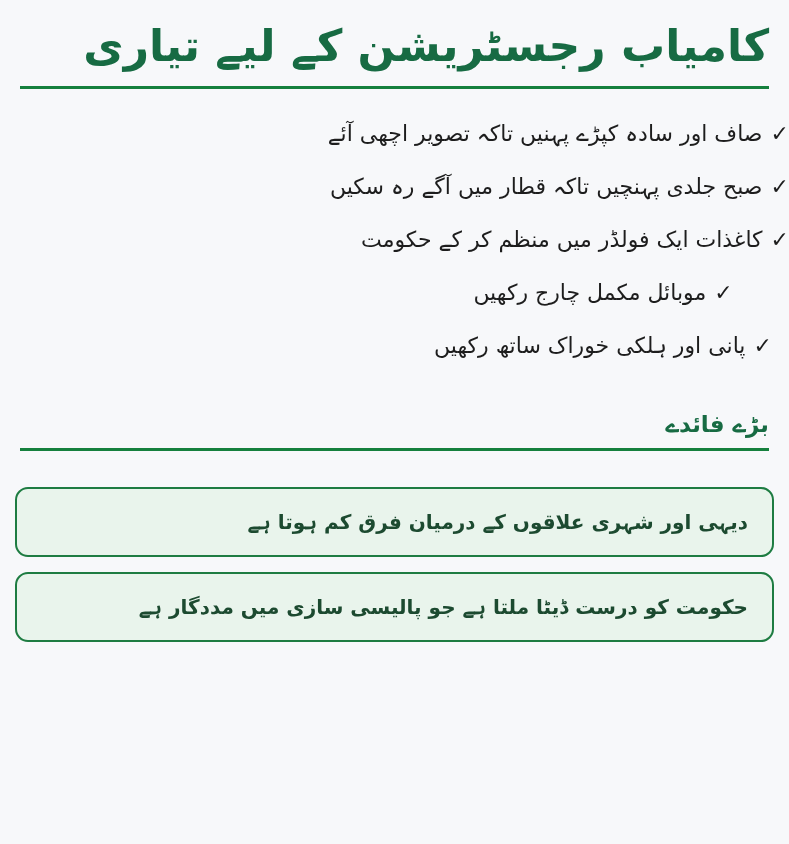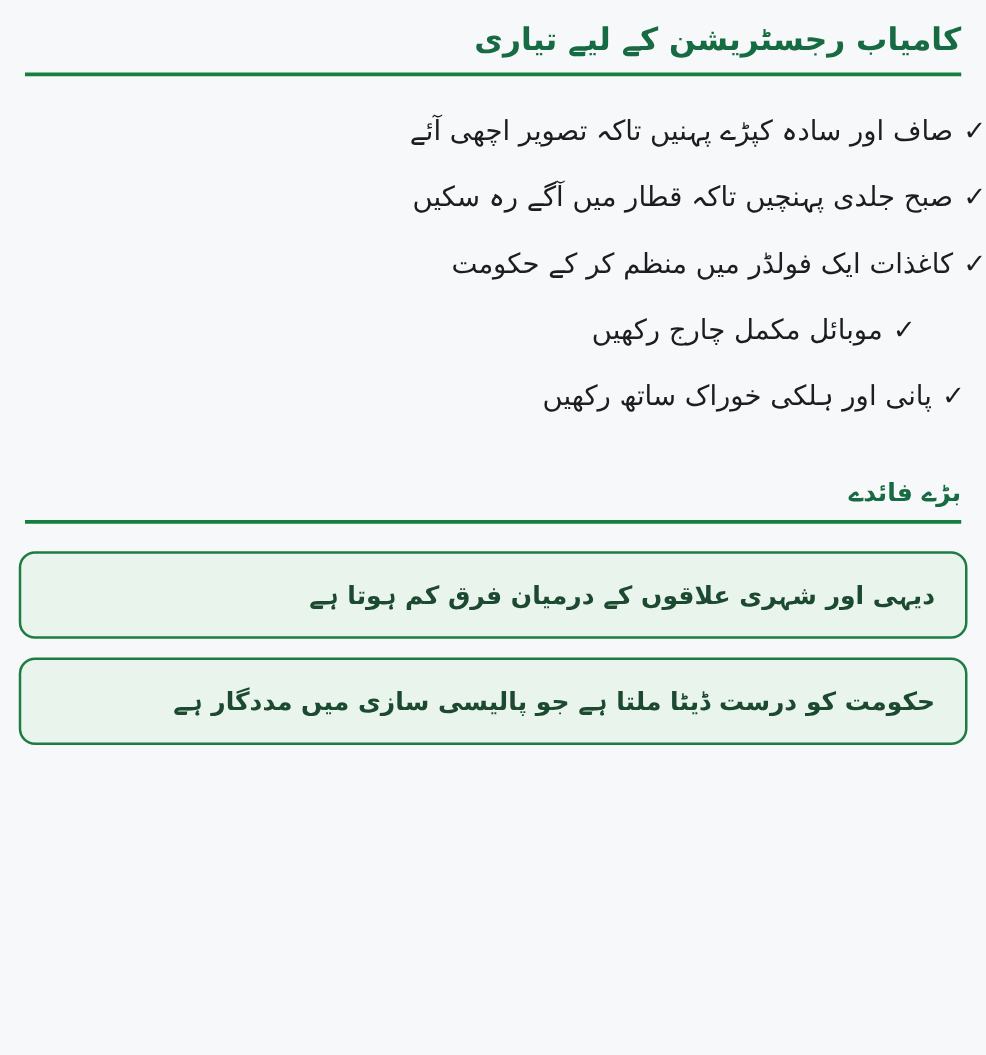--- a/index.html
+++ b/index.html
@@ -14,26 +14,26 @@
   }
   
   .section-header{
     text-align:right;
     padding:0 20px;
     color:#176b43;
     font-weight:700;
   }
   .header-1{
     padding-top:14px;
-    font-size:25px;
+    font-size:44px;
     line-height:1.45;
   }
   .header-2{
     margin-top:36px;
-    font-size:20px;
+    font-size:23px;
     line-height:1.4;
   }
   .rule{
     height:0;
     border:none;
     border-top:3px solid #15803d;
     margin:8px 20px 0 20px;
   }
   
   .checklist{
@@ -50,21 +50,21 @@
     white-space:nowrap;
   }
   .check-icon{
     color:#1d1d1d;
     font-size:22px;
     margin-left:8px;           
     display:inline-block;
   }
   
   .boxes{
-    margin:22px 15px 0 15px;
+    margin:36px 15px 0 15px;
   }
   .benefit-box{
     box-sizing:border-box;
     height:70px;
     margin-bottom:15px;
     background:#e9f4ec;
     border:2.5px solid #1e7c42;
     border-radius:13px;
     display:flex;
     align-items:center;

